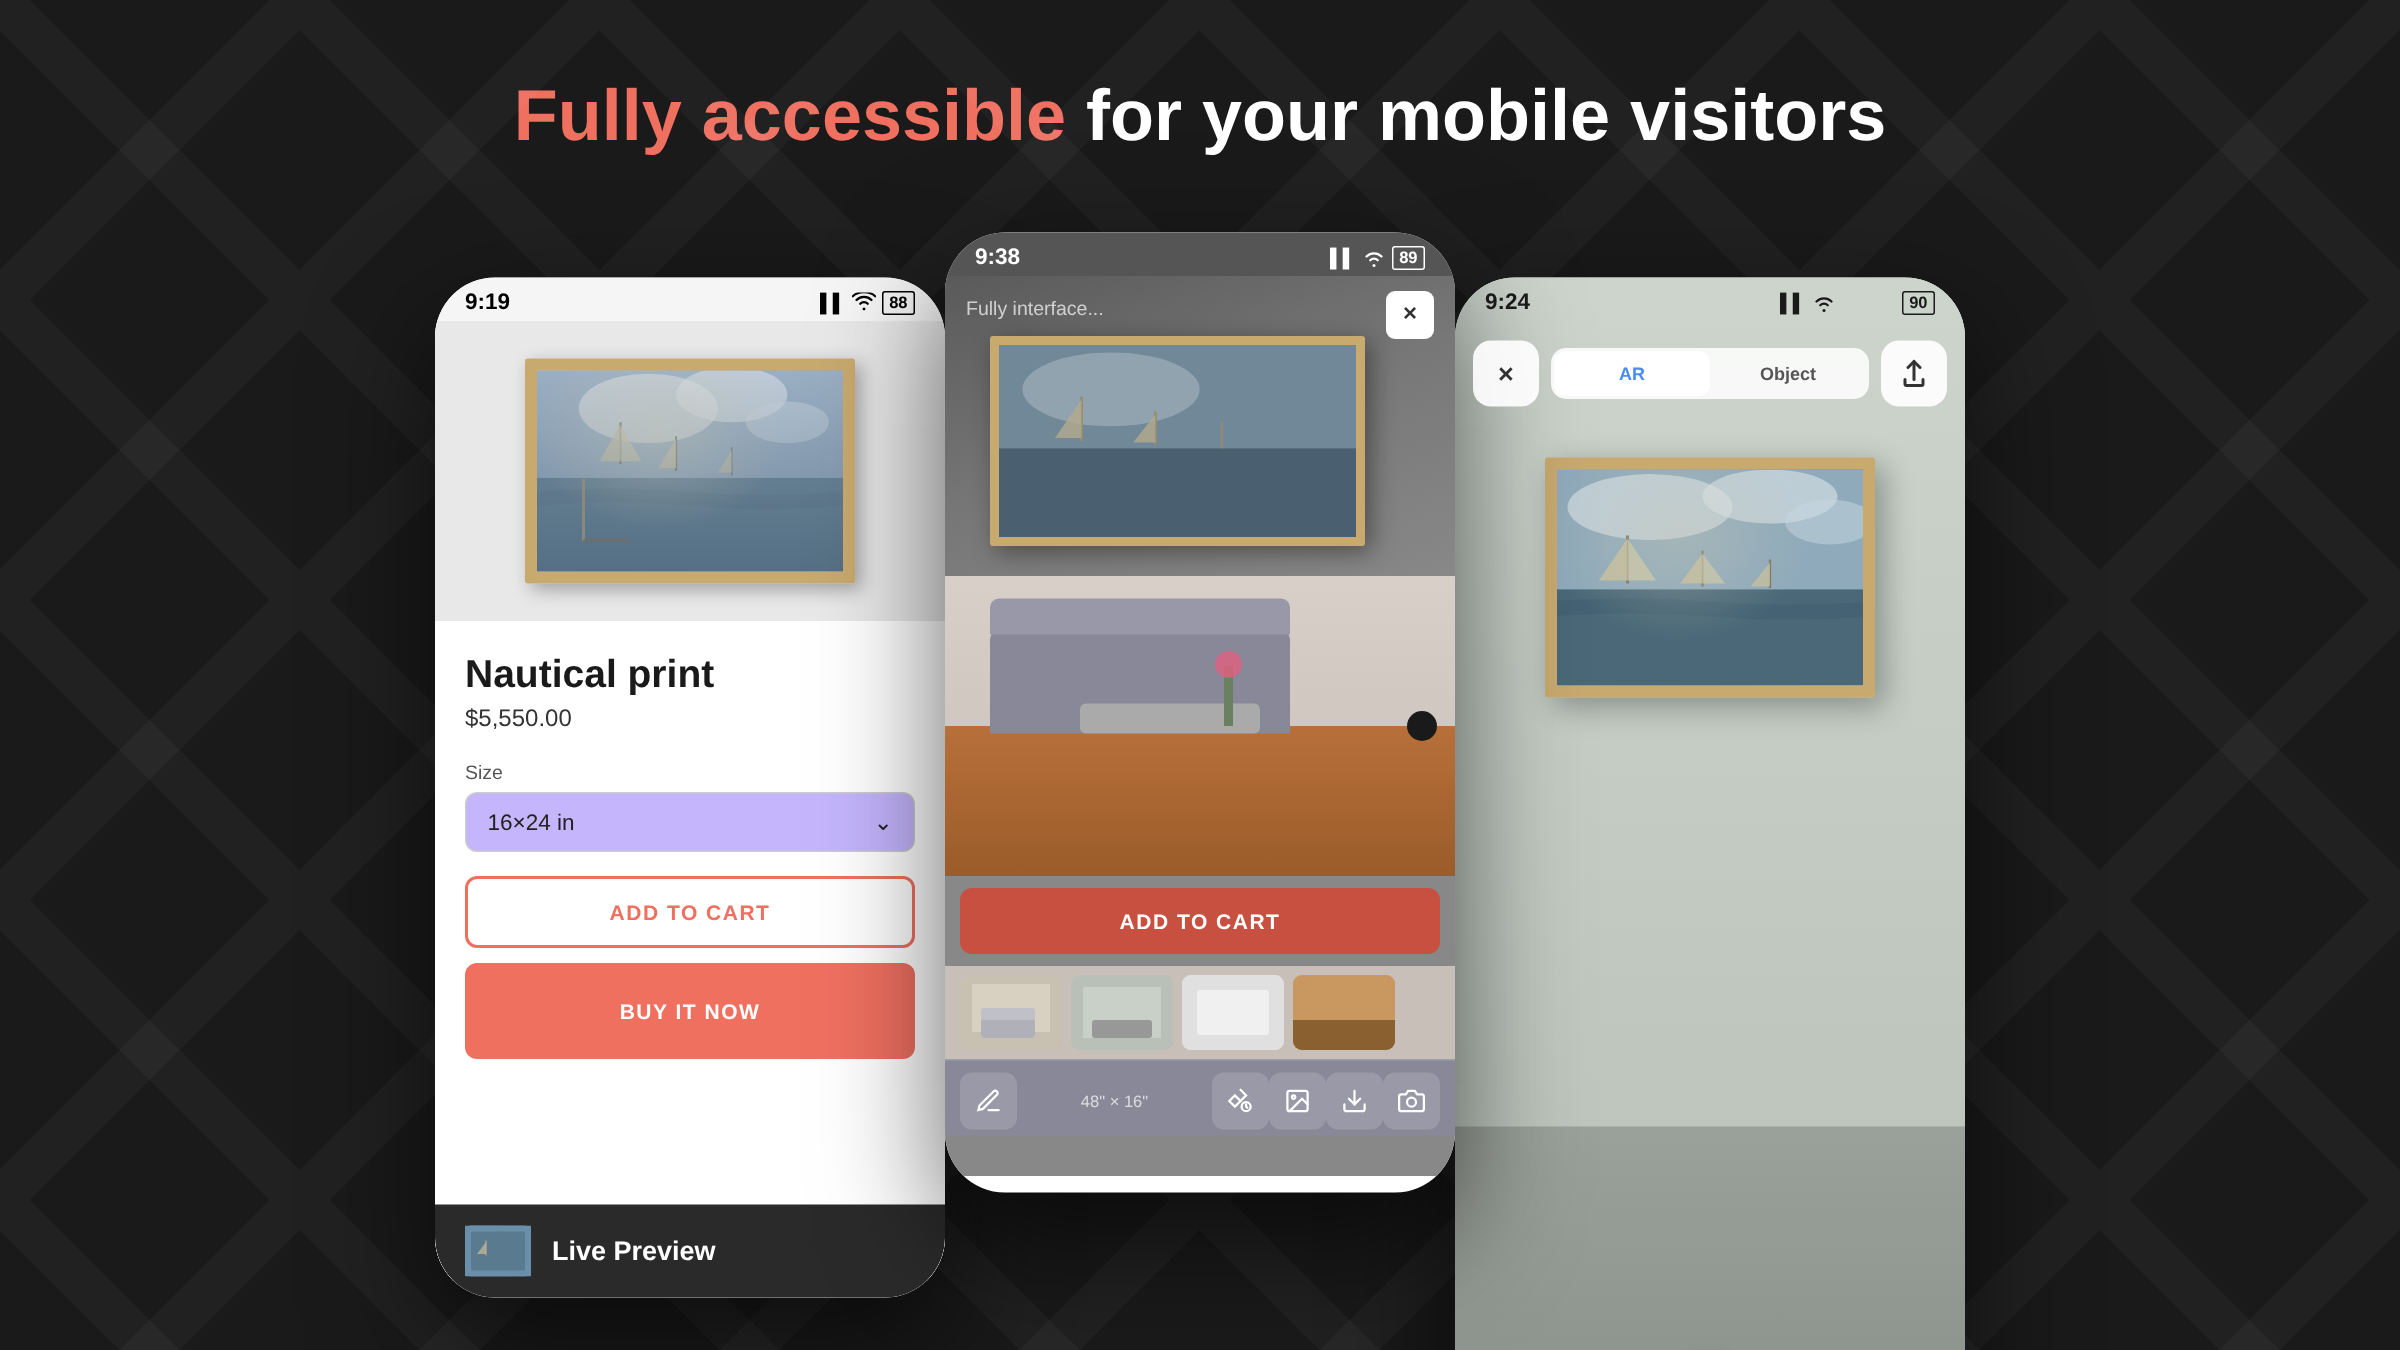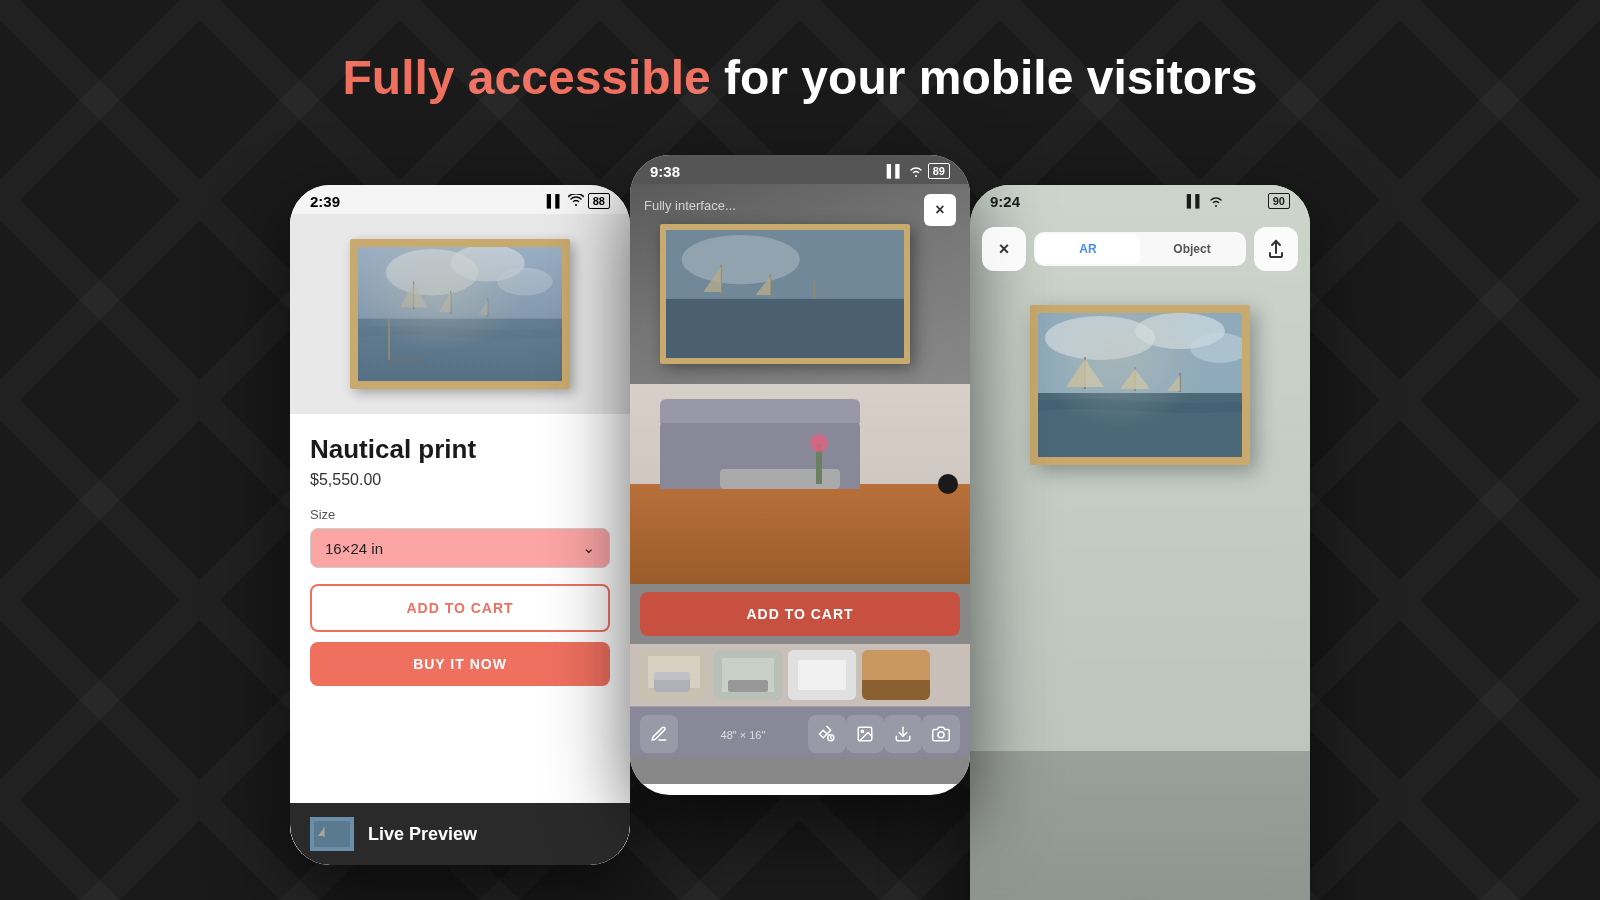--- a/index.html
+++ b/index.html
@@ -59,21 +59,21 @@
       background: #ffffff;
       border-radius: 40px;
       overflow: hidden;
       box-shadow: 0 30px 80px rgba(0,0,0,0.6);
       position: relative;
       flex-shrink: 0;
     }
 
     .phone-status-bar {
       display: flex;
-      align-items: flex-start;
+      align-items: flex-end;
       justify-content: space-between;
       padding: 8px 20px 4px;
       font-size: 14px;
       font-weight: 600;
       background: #ffffff;
     }
 
     .status-time { font-weight: 700; font-size: 15px; }
     .status-icons { display: flex; align-items: center; gap: 4px; font-size: 12px; }
 
@@ -164,41 +164,41 @@
       width: 100%;
       border: 1.5px solid #ccc;
       border-radius: 8px;
       padding: 10px 14px;
       font-size: 15px;
       color: #222;
       display: flex;
       align-items: center;
       justify-content: space-between;
       margin-bottom: 16px;
-      background: #fca5a5;
+      background: #c4b5fd;
     }
 
     .add-to-cart-btn-outline {
       width: 100%;
       border: 2px solid #f07060;
       border-radius: 8px;
       padding: 14px;
       font-size: 14px;
       font-weight: 700;
       color: #f07060;
       letter-spacing: 1px;
       text-align: center;
       margin-bottom: 10px;
       background: transparent;
     }
 
     .buy-it-now-btn {
       width: 100%;
       border-radius: 8px;
-      padding: 14px;
+      padding: 24px;
       font-size: 14px;
       font-weight: 700;
       color: #fff;
       background: #f07060;
       text-align: center;
       letter-spacing: 1px;
     }
 
     .live-preview-bar {
       position: absolute;
@@ -562,21 +562,21 @@
 <div class="page-wrapper">
 
   <h1 class="headline">
     <span class="accent">Fully accessible</span><span> for your mobile visitors</span>
   </h1>
 
   <div class="phones-container">
 
     <div class="phone-frame phone1">
       <div class="phone-status-bar">
-        <span class="status-time">2:39</span>
+        <span class="status-time">9:19</span>
         <span class="status-icons">
           <span>▌▌</span>
           <span>
             <svg width="16" height="12" viewBox="0 0 16 12" fill="none">
               <path d="M8 10a1 1 0 1 1 0 2 1 1 0 0 1 0-2z" fill="#000"></path>
               <path d="M5.5 7.5c1.4-1.4 3.6-1.4 5 0" stroke="#000" stroke-width="1.5" fill="none" stroke-linecap="round"></path>
               <path d="M3 5c2.8-2.8 7.2-2.8 10 0" stroke="#000" stroke-width="1.5" fill="none" stroke-linecap="round"></path>
               <path d="M0.5 2.5C4.1-1.1 11.9-1.1 15.5 2.5" stroke="#000" stroke-width="1.5" fill="none" stroke-linecap="round"></path>
             </svg>
           </span>

